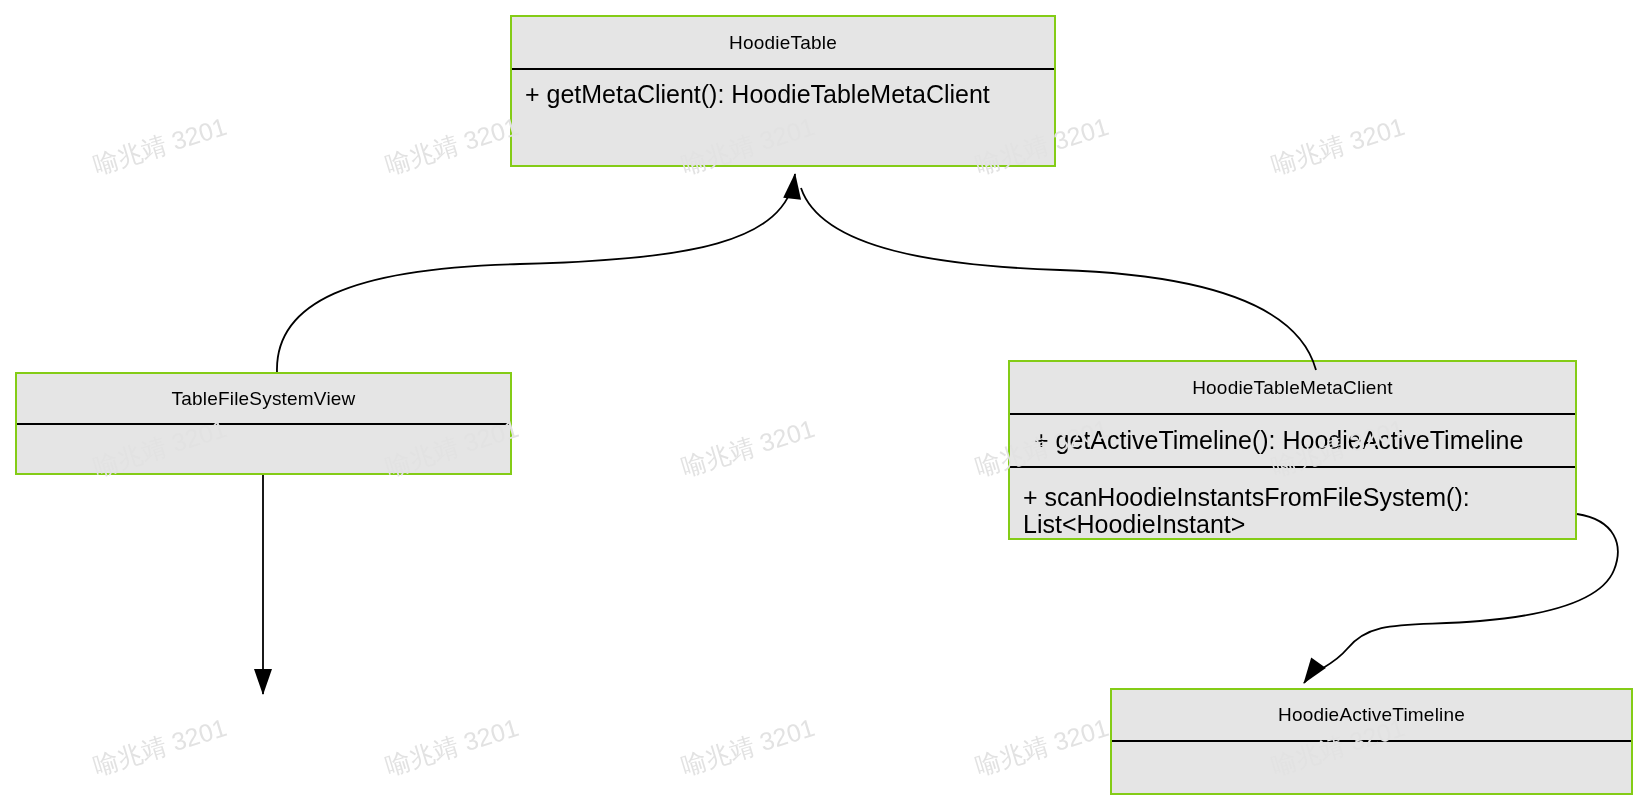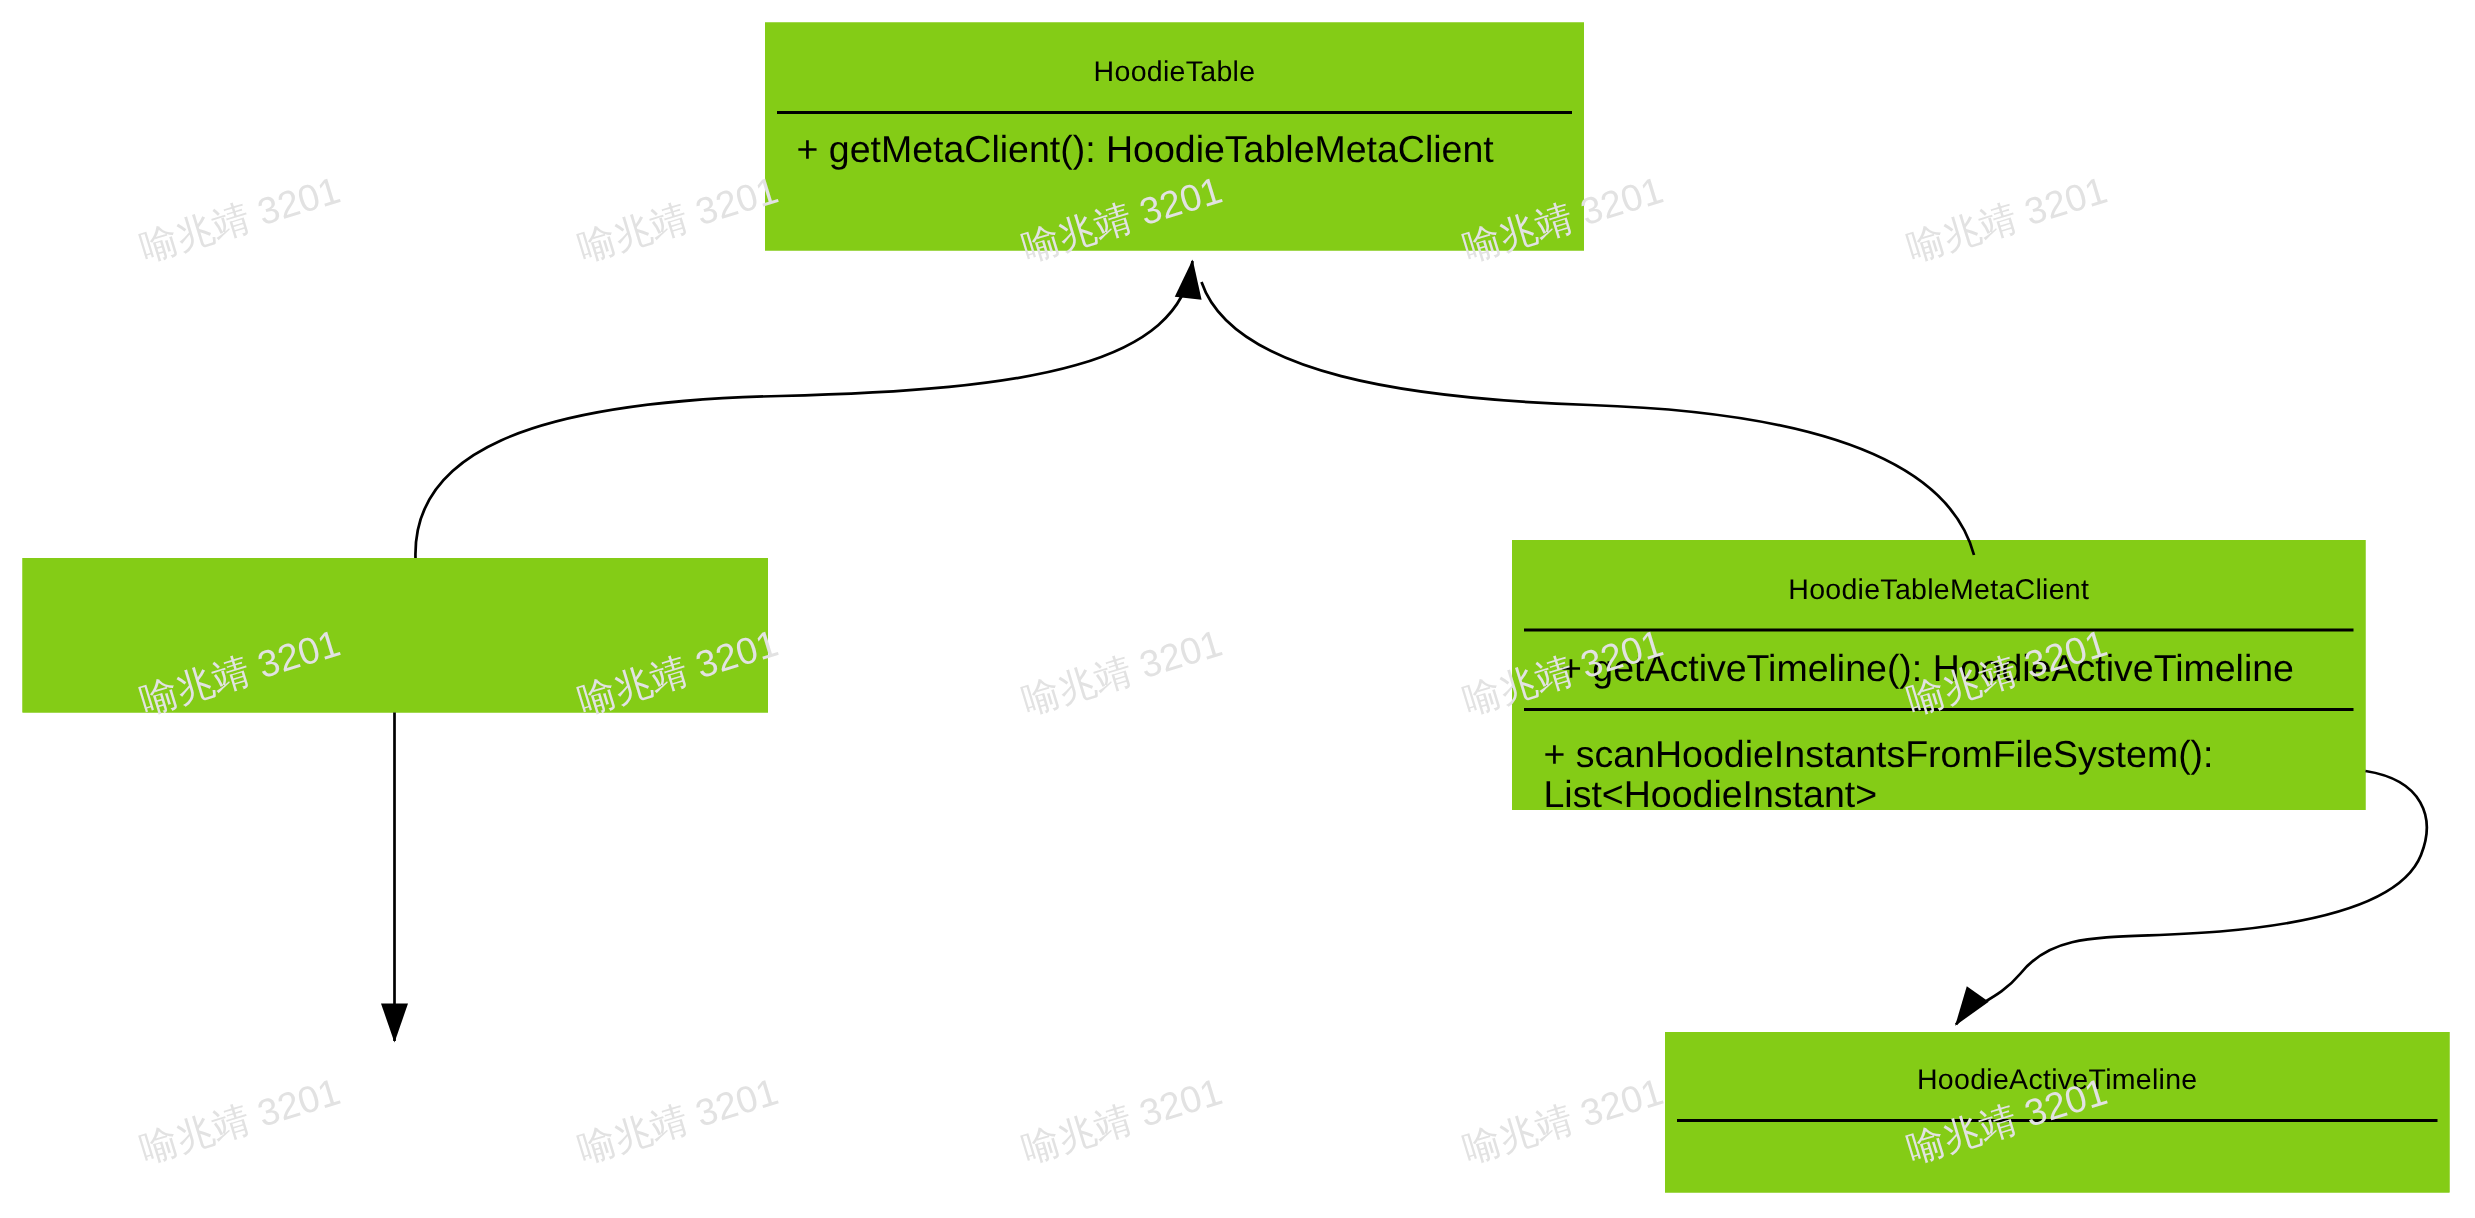--- a/index.html
+++ b/index.html
@@ -6,22 +6,22 @@
   #canvas{
     position:relative;
     width:1650px;height:812px;
     background:#ffffff;
     overflow:hidden;
     font-family:"Liberation Sans", sans-serif;
   }
   .uml{
     position:absolute;
     box-sizing:border-box;
-    background:#84cc16;
-    border:8px solid #84cc16;
+    background:#e5e5e5;
+    border:2px solid #84cc16;
     color:#000000;
     z-index:2;
   }
   .uml .title{
     display:flex;align-items:center;justify-content:center;
     font-size:19px;
     border-bottom:2px solid #000000;
     box-sizing:border-box;
     letter-spacing:.2px;
   }
@@ -72,20 +72,21 @@
     <path d="M 263 475 L 263 694" fill="none" stroke="#000000" stroke-width="1.8" marker-end="url(#arrow)"></path>
     <path d="M 1577 514 C 1615 520, 1624 545, 1614 570 C 1602 600, 1550 615, 1480 621 C 1410 627, 1372 618, 1347 649 C 1331 668, 1314 669, 1304 683" fill="none" stroke="#000000" stroke-width="1.8" marker-end="url(#arrow)"></path>
   </svg>
 
   <div class="uml" style="left:510px;top:15px;width:546px;height:152px;">
     <div class="title" style="height:53px;">HoodieTable</div>
     <div class="member" style="height:48px;">+ getMetaClient(): HoodieTableMetaClient</div>
   </div>
 
   <div class="uml" style="left:15px;top:372px;width:497px;height:103px;">
+    <div class="title" style="height:51px;">TableFileSystemView</div>
     <div class="empty-compartment" style="height:48px;"></div>
   </div>
 
   <div class="uml" style="left:1008px;top:360px;width:569px;height:180px;">
     <div class="title" style="height:53px;">HoodieTableMetaClient</div>
     <div class="member divided" style="height:53px;">+ getActiveTimeline(): HoodieActiveTimeline</div>
     <div class="member multiline" style="height:70px;">+ scanHoodieInstantsFromFileSystem(): List&lt;HoodieInstant&gt;</div>
   </div>
 
 

